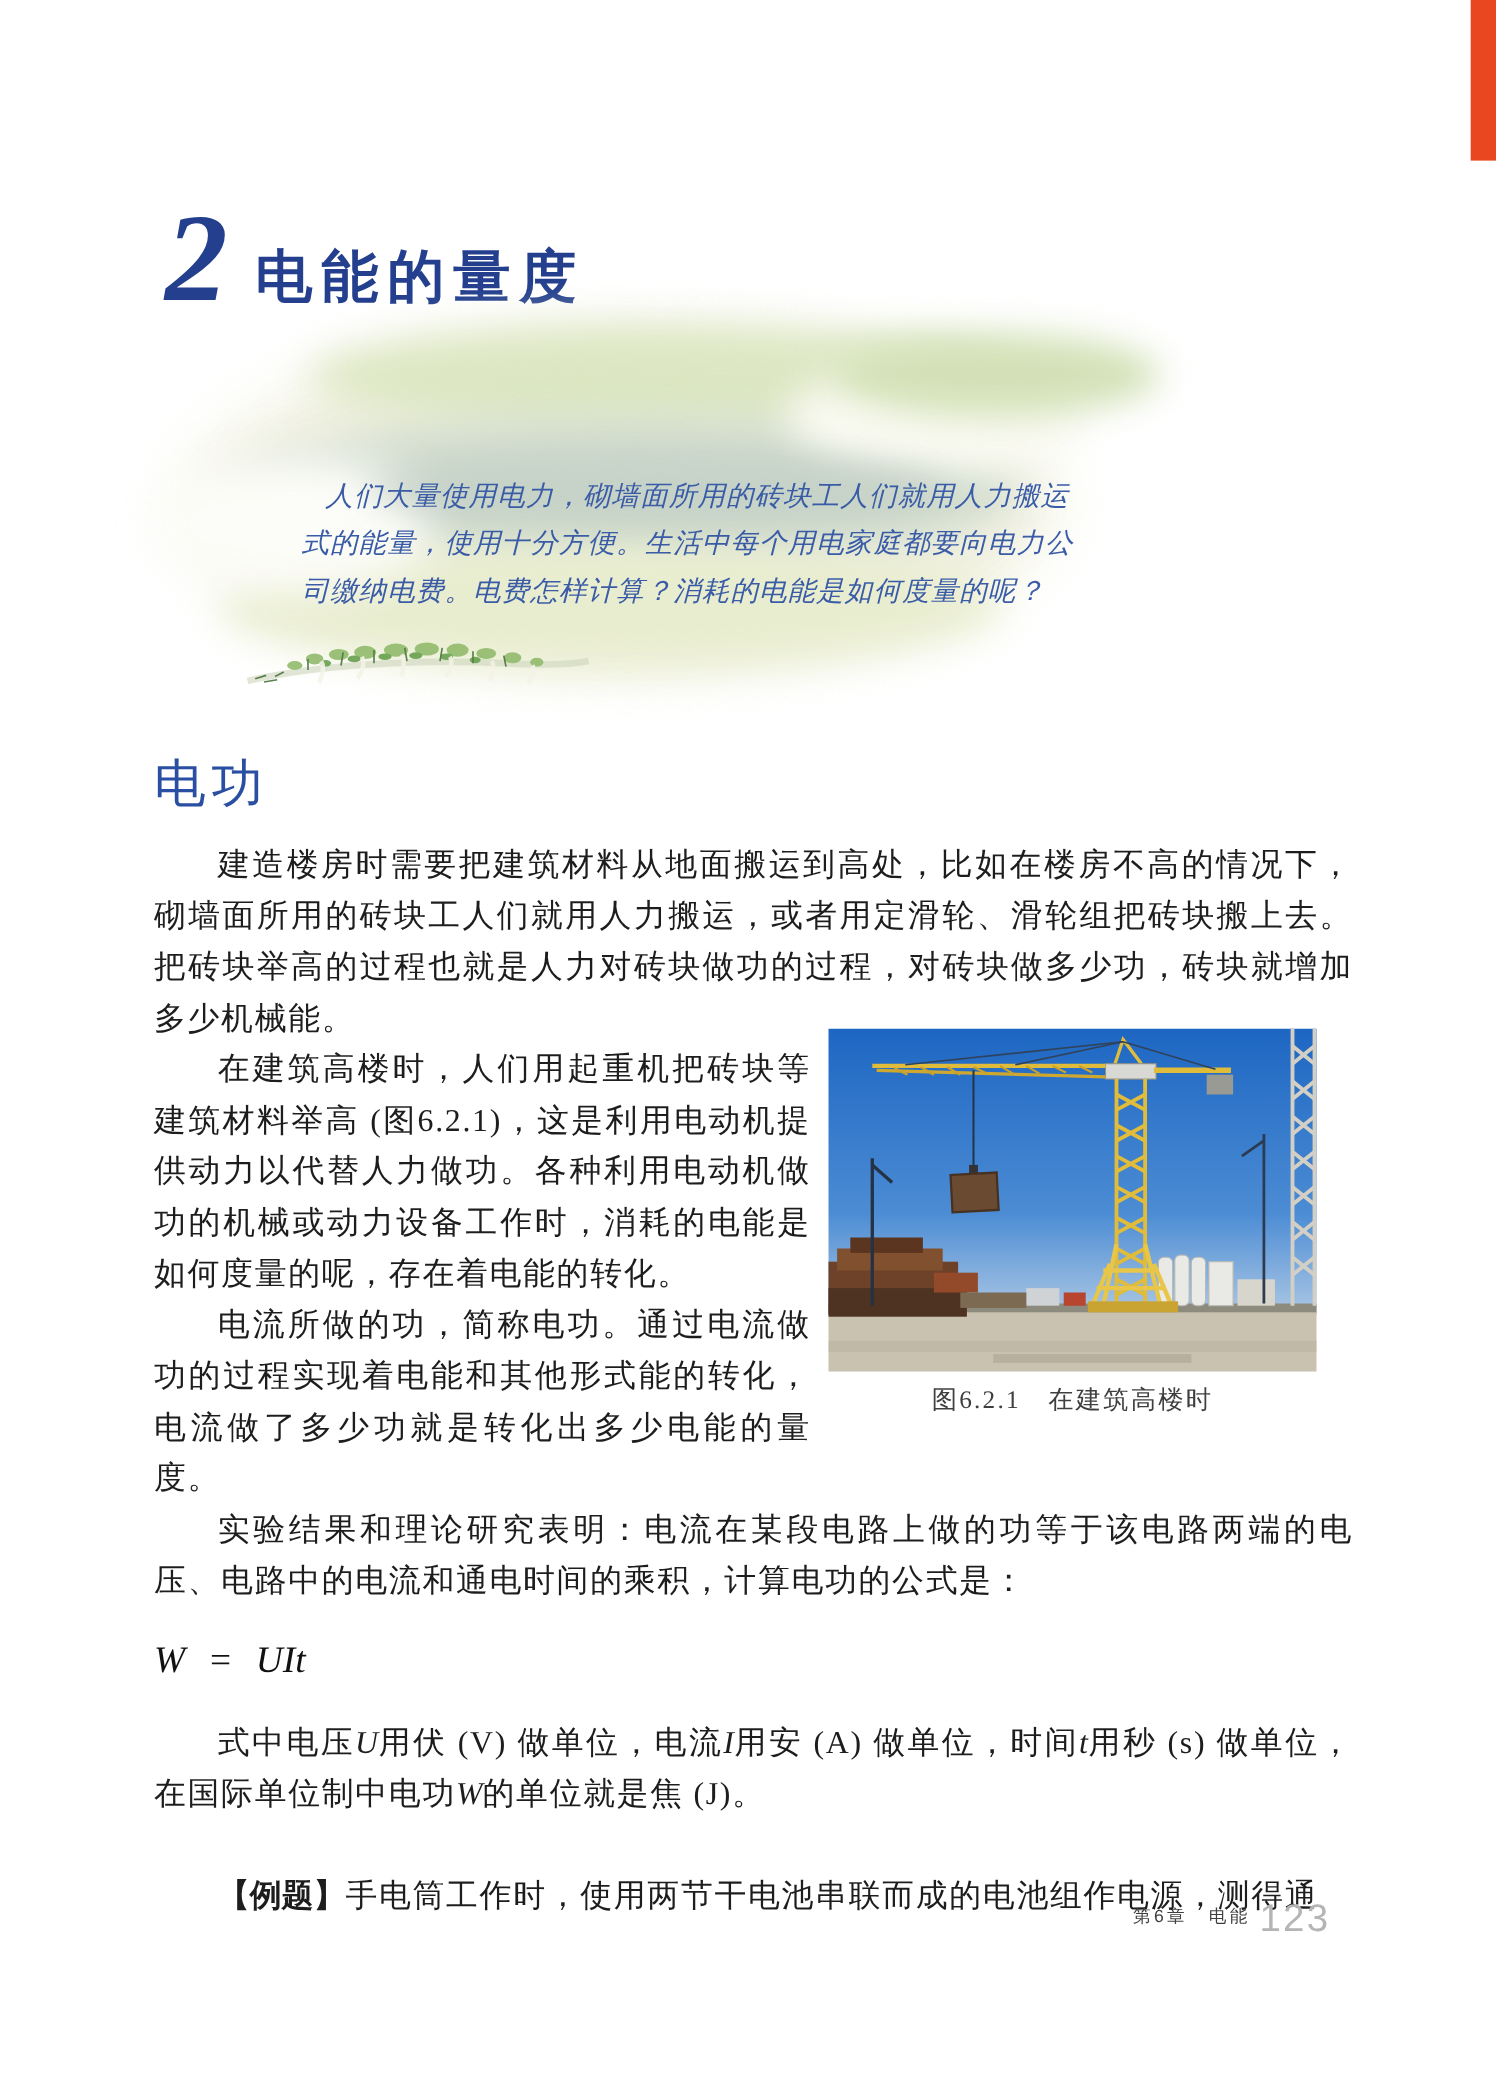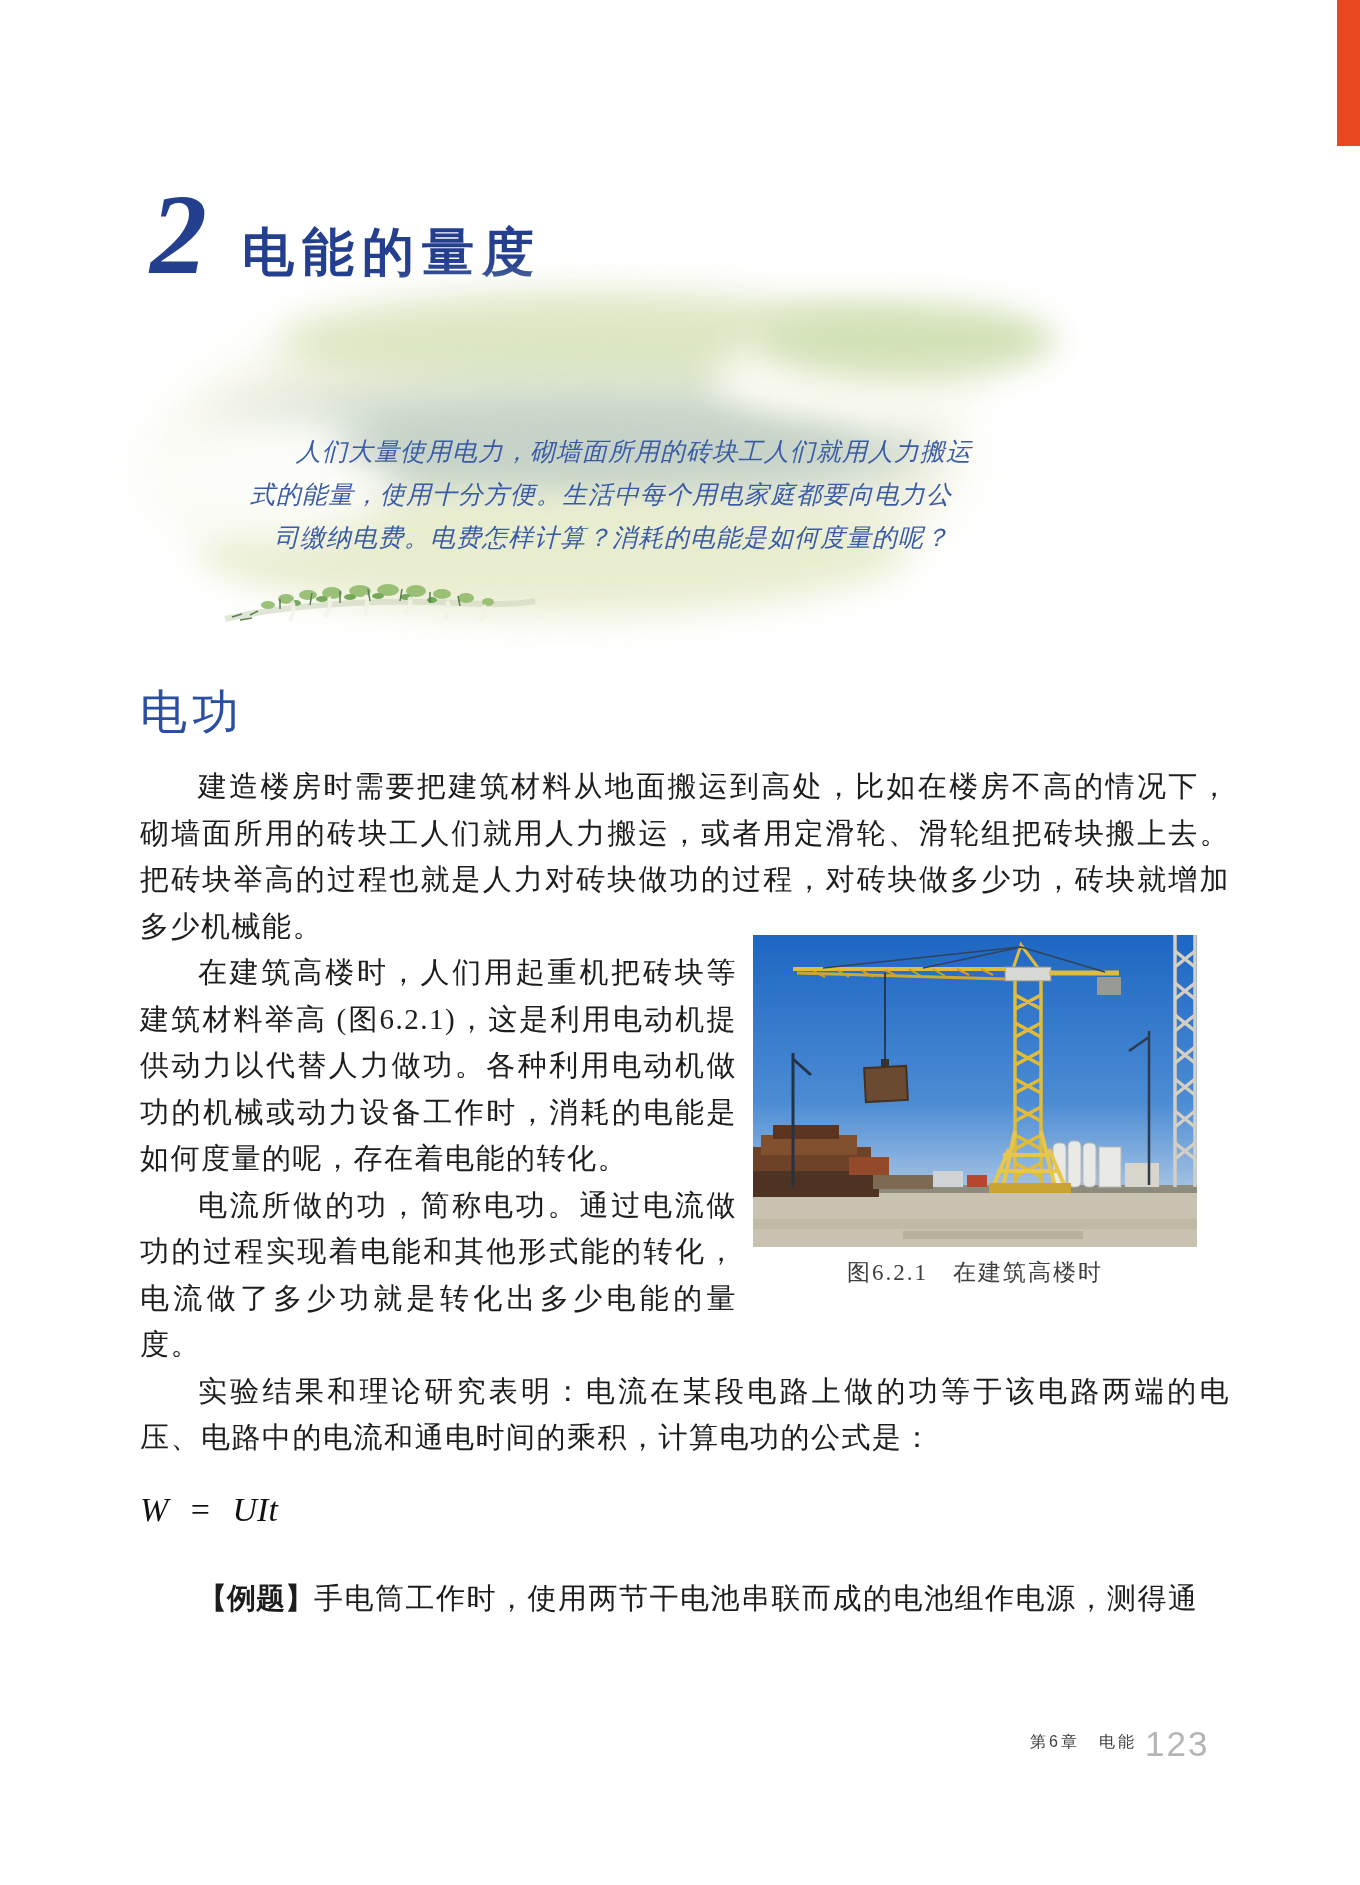--- a/index.html
+++ b/index.html
@@ -5,41 +5,41 @@
   html,body{margin:0;padding:0;background:#ffffff;}
   .page{position:relative;width:1360px;height:1885px;background:#ffffff;overflow:hidden;
         font-family:"Liberation Serif","DejaVu Serif",serif;}
 
   
   .corner-bar{position:absolute;top:0;right:0;width:23px;height:146px;background:#e8471f;}
 
   
   .chapter-number{position:absolute;left:150px;top:178px;font-family:"Liberation Serif","DejaVu Serif",serif;
         font-style:italic;font-weight:700;font-size:114px;line-height:1;color:#233f8e;}
-  .chapter-title{position:absolute;left:242px;top:224px;font-family:"Liberation Sans","DejaVu Sans",sans-serif;
+  .chapter-title{position:absolute;left:232px;top:224px;font-family:"Liberation Sans","DejaVu Sans",sans-serif;
         font-weight:900;font-size:52px;line-height:1.1;color:#233f8e;letter-spacing:8px;}
 
   
   .watercolor{position:absolute;left:160px;top:295px;width:830px;height:350px;}
   .watercolor .wash{position:absolute;border-radius:50%;}
   .w1{left:10px;top:15px;width:790px;height:295px;background:#f1f1e0;filter:blur(26px);opacity:.95;}
   .w2{left:120px;top:0;width:640px;height:95px;background:#dde7c3;filter:blur(18px);}
   .w3{left:55px;top:88px;width:710px;height:125px;background:#cedacc;filter:blur(20px);}
   .w4{left:40px;top:198px;width:710px;height:115px;background:#e9edcf;filter:blur(18px);}
   .w5{left:-25px;top:118px;width:260px;height:125px;background:#fcfcf8;filter:blur(20px);}
   .w6{left:555px;top:35px;width:270px;height:100px;background:#fafaf2;filter:blur(18px);}
   .w7{left:595px;top:8px;width:300px;height:75px;background:#d3e1b7;filter:blur(16px);}
   .w8{left:175px;top:118px;width:530px;height:65px;background:#c5d1c7;filter:blur(16px);opacity:.85;}
   .grass{position:absolute;left:60px;top:278px;width:320px;height:62px;}
 
   .intro-text{position:absolute;left:240px;top:430px;width:760px;color:#3a5ca6;
         font-style:italic;font-size:25px;line-height:43px;letter-spacing:1px;}
   .intro-text .iline{white-space:nowrap;}
   .iline1{padding-left:56px;}
-  .iline2{padding-left:10px;}
+  .iline2{padding-left:10px;text-align:center;}
   .iline3{padding-left:34px;}
 
   
   .body-col{position:absolute;left:140px;top:688px;width:1090px;color:#1d1d1d;}
   .section-heading{font-family:"Liberation Sans","DejaVu Sans",sans-serif;font-weight:400;
         font-size:47px;line-height:48px;letter-spacing:5px;color:#2a4fa2;margin:0 0 27px 0;}
   .body-col p{margin:0;font-size:29px;line-height:46.5px;letter-spacing:1.5px;
         text-align:justify;text-indent:2em;}
   .var{font-family:"Liberation Serif","DejaVu Serif",serif;font-style:italic;letter-spacing:0;}
 
@@ -210,20 +210,21 @@
     <p>在建筑高楼时，人们用起重机把砖块等建筑材料举高 (图6.2.1)，这是利用电动机提供动力以代替人力做功。各种利用电动机做功的机械或动力设备工作时，消耗的电能是如何度量的呢，存在着电能的转化。</p>
     <p>电流所做的功，简称电功。通过电流做功的过程实现着电能和其他形式能的转化，电流做了多少功就是转化出多少电能的量度。</p>
     <p>实验结果和理论研究表明：电流在某段电路上做的功等于该电路两端的电压、电路中的电流和通电时间的乘积，计算电功的公式是：</p>
 
     <div class="formula">
       <span class="var">W</span>
       <span class="eq">=</span>
       <span class="var">UIt</span>
     </div>
 
+    <p><span>式中电压</span><span class="var">U</span><span>用伏 (V) 做单位，电流</span><span class="var">I</span><span>用安 (A) 做单位，时间</span><span class="var">t</span><span>用秒 (s) 做单位，在国际单位制中电功</span><span class="var">W</span><span>的单位就是焦 (J)。</span></p>
 
     <p class="example-para"><span class="example-label">【例题】</span><span>手电筒工作时，使用两节干电池串联而成的电池组作电源，测得通</span></p>
   </div>
 
   <div class="footer">
     <div class="footer-chapter">第6章　电能</div>
     <div class="footer-page">123</div>
   </div>
 
 </div>

